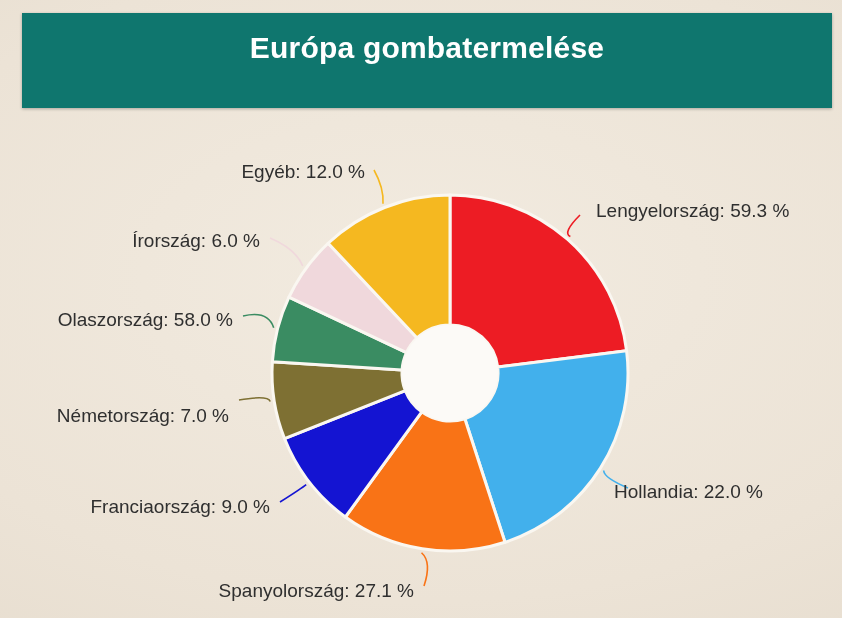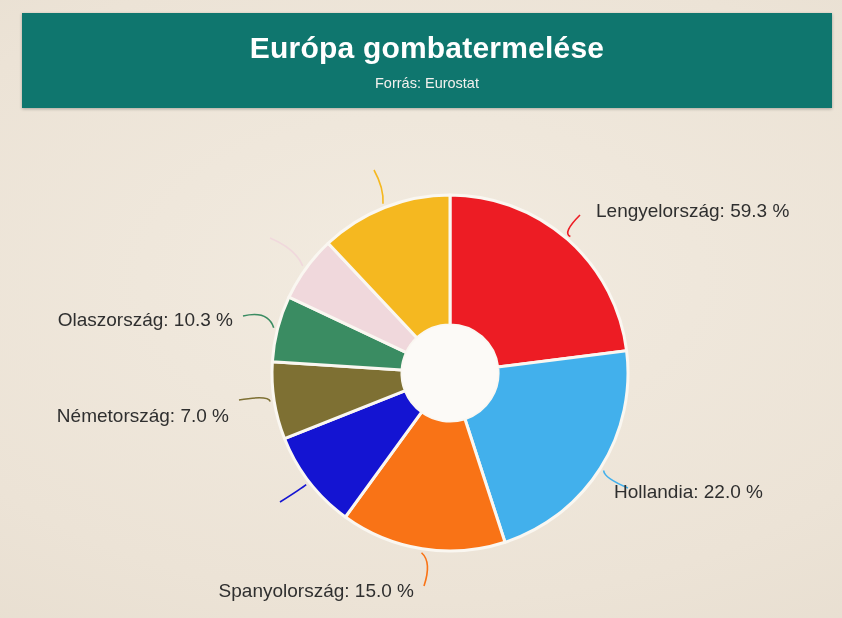--- a/index.html
+++ b/index.html
@@ -83,21 +83,20 @@
 </style>
 </head>
 <body>
 
 <div id="screen">
 
   <div id="backdrop"></div>
 
   <div id="banner">
     <div id="banner-title">Európa gombatermelése</div>
-    <div id="banner-subtitle">Forrás: Eurostat</div>
   </div>
 
   <div id="chart-area">
     <svg id="chart-svg" width="842" height="508" viewBox="0 0 842 508">
       <g id="wedges">
           <path d="M 450 85 A 178 178 0 0 1 626.5964168339771 240.69068442555383 L 497.6810325451738 256.97648479489953 A 48.06 48.06 0 0 0 450 214.94 Z" fill="#ed1c24" stroke="#faf7f1" stroke-width="3" stroke-linejoin="round"></path>
           <path d="M 626.5964168339771 240.69068442555383 A 178 178 0 0 1 505.0050249987406 432.2880599005373 L 464.85135674966 308.7077761731451 A 48.06 48.06 0 0 0 497.6810325451738 256.97648479489953 Z" fill="#42b0ec" stroke="#faf7f1" stroke-width="3" stroke-linejoin="round"></path>
           <path d="M 505.0050249987406 432.2880599005373 A 178 178 0 0 1 345.3742250919398 407.0050249987406 L 421.75104077482376 301.88135674966 A 48.06 48.06 0 0 0 464.85135674966 308.7077761731451 Z" fill="#f97316" stroke="#faf7f1" stroke-width="3" stroke-linejoin="round"></path>
           <path d="M 345.3742250919398 407.0050249987406 A 178 178 0 0 1 284.4997855118912 328.52617037787263 L 405.3149420882106 280.6920660020256 A 48.06 48.06 0 0 0 421.75104077482376 301.88135674966 Z" fill="#1414d2" stroke="#faf7f1" stroke-width="3" stroke-linejoin="round"></path>
           <path d="M 284.4997855118912 328.52617037787263 A 178 178 0 0 1 272.3512423397676 251.82328752378223 L 402.0348354317373 259.9822876314212 A 48.06 48.06 0 0 0 405.3149420882106 280.6920660020256 Z" fill="#7e7033" stroke="#faf7f1" stroke-width="3" stroke-linejoin="round"></path>
@@ -113,18 +112,21 @@
           <path d="M 270.24072201168497 291.47107263732204 Q 268 285 239 290" fill="none" stroke="#7e7033" stroke-width="1.6"></path>
           <path d="M 273.7178646745891 217.73844053599632 Q 268 200 243 206" fill="none" stroke="#3a8c62" stroke-width="1.6"></path>
           <path d="M 302.75890702375955 156.0230840827699 Q 296 139 270 128" fill="none" stroke="#f0d8dc" stroke-width="1.6"></path>
           <path d="M 383.0013314113886 93.78067956833823 Q 384 78 374 60" fill="none" stroke="#f5b820" stroke-width="1.6"></path>
         </g>
       <circle id="donut-hole" cx="450" cy="263" r="48" fill="#fcfaf7"></circle>
     </svg>
 
     <div class="slice-label label-right" id="lbl-0" style="top: 91px; left: 596px;">Lengyelország: 59.3 %</div>
     <div class="slice-label label-right" id="lbl-1" style="top: 372px; left: 614px;">Hollandia: 22.0 %</div>
-    <div class="slice-label label-left" id="lbl-2" style="top: 471px; left: 0px; width: 414px;">Spanyolország: 15.0 %</div>
+    <div class="slice-label label-left" id="lbl-2" style="top: 471px; left: 0px; width: 414px;">Spanyolország: 27.1 %</div>
+    <div class="slice-label label-left" id="lbl-3" style="top: 387px; left: 0px; width: 270px;">Franciaország: 9.0 %</div>
     <div class="slice-label label-left" id="lbl-4" style="top: 296px; left: 0px; width: 229px;">Németország: 7.0 %</div>
-    <div class="slice-label label-left" id="lbl-5" style="top: 200px; left: 0px; width: 233px;">Olaszország: 10.3 %</div>
+    <div class="slice-label label-left" id="lbl-5" style="top: 200px; left: 0px; width: 233px;">Olaszország: 58.0 %</div>
+    <div class="slice-label label-left" id="lbl-6" style="top: 121px; left: 0px; width: 260px;">Írország: 6.0 %</div>
+    <div class="slice-label label-left" id="lbl-7" style="top: 52px; left: 0px; width: 365px;">Egyéb: 12.0 %</div>
   </div>
 
 </div>
 
 </body></html>

